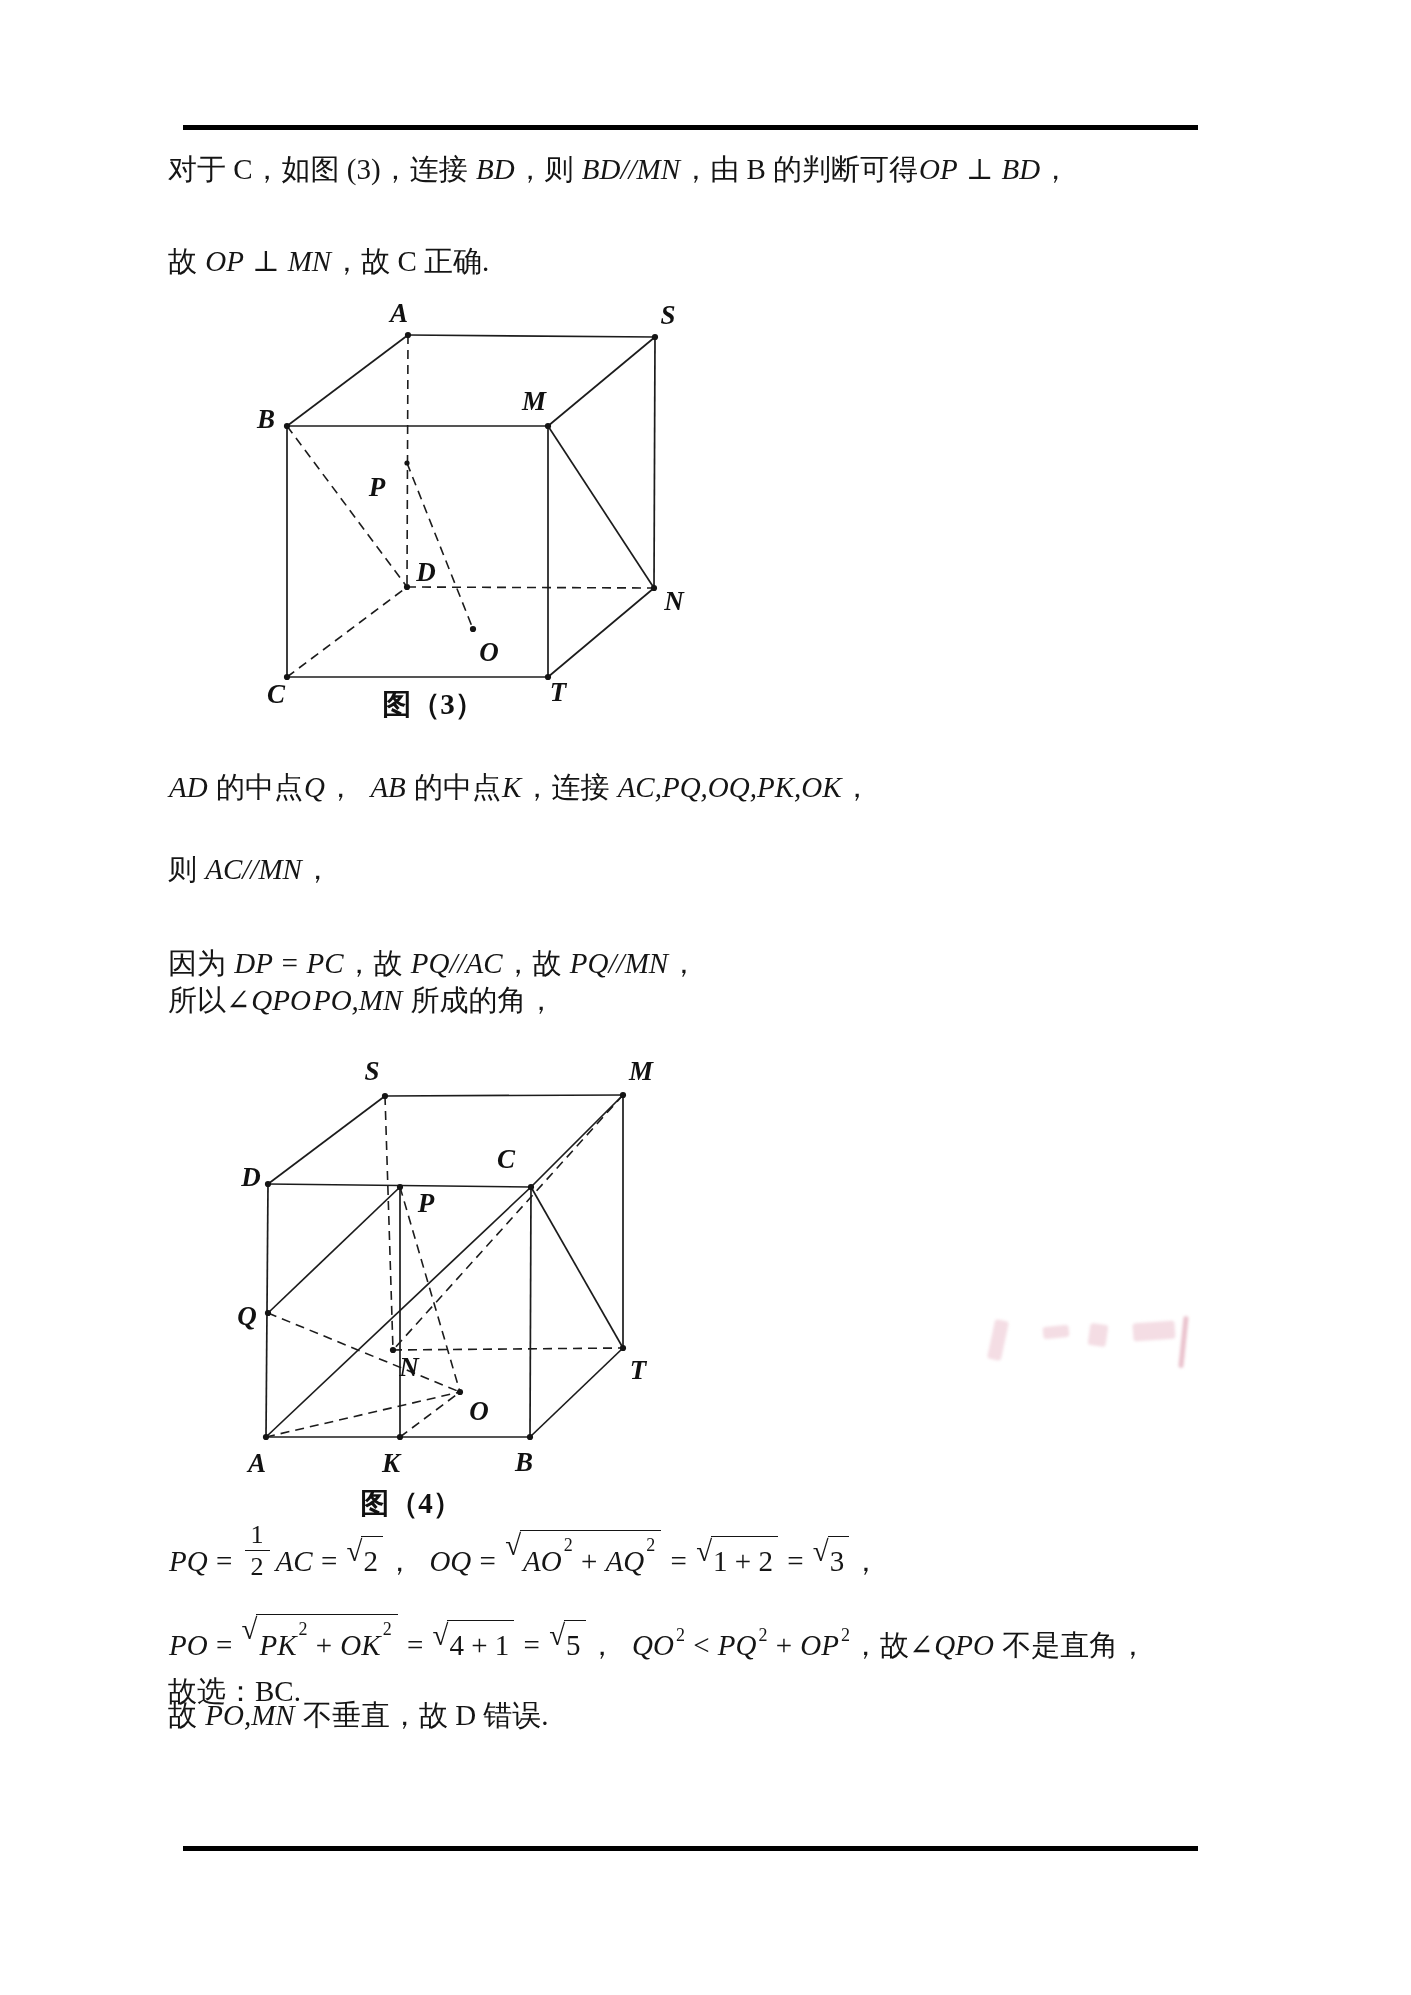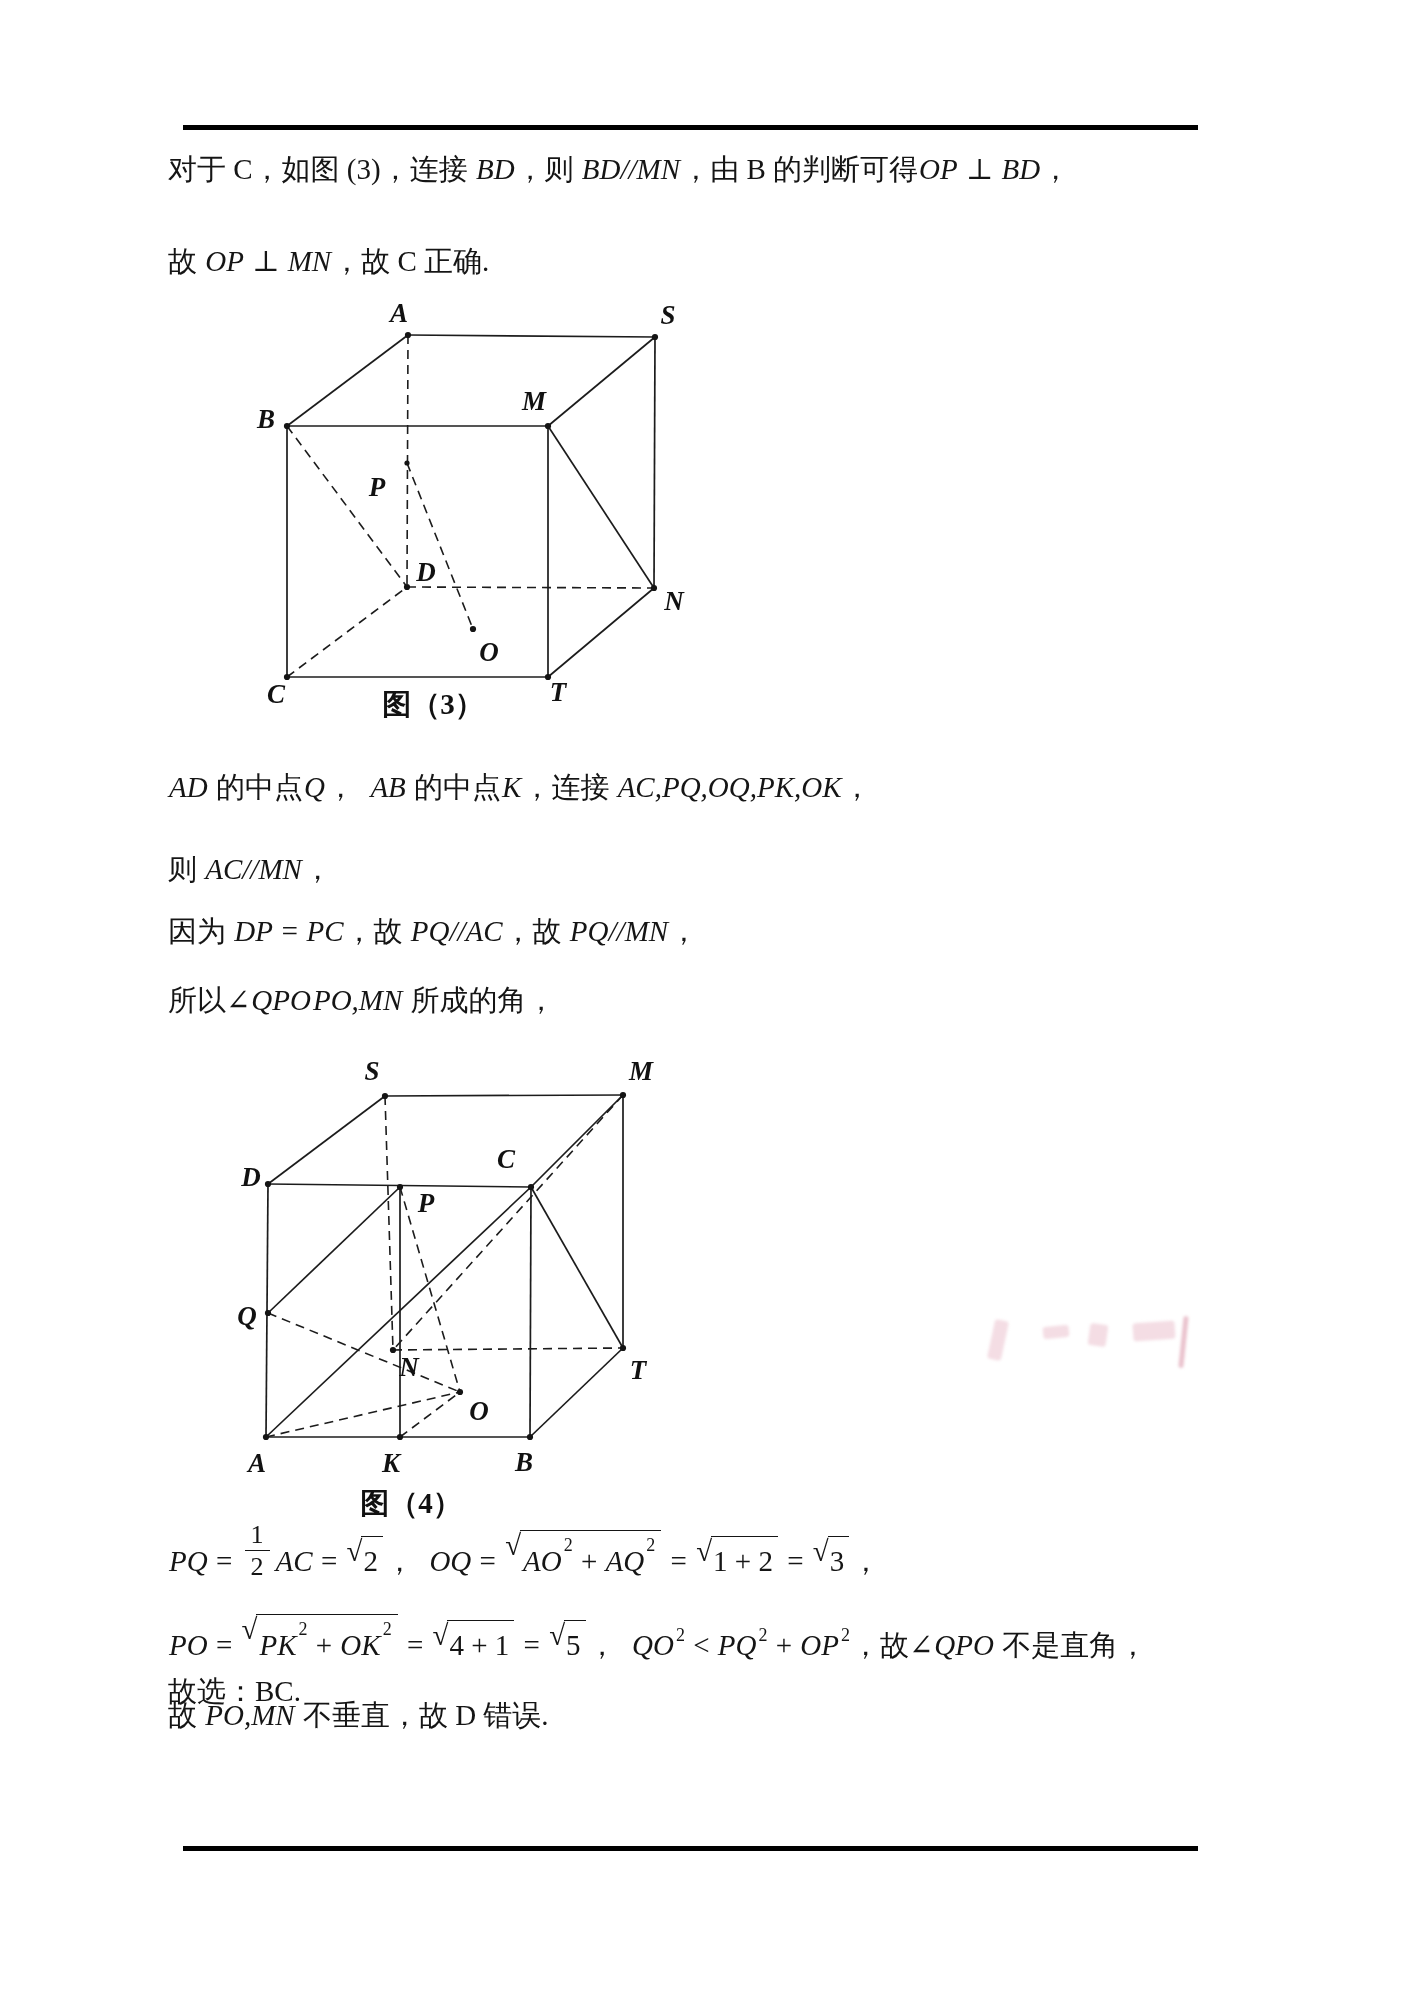--- a/index.html
+++ b/index.html
@@ -110,21 +110,21 @@
       <span class="t-var">K</span>
       <span class="t-txt">，连接 </span>
       <span class="t-var">AC,PQ,OQ,PK,OK</span>
       <span class="t-txt">，</span>
     </div>
   <div class="para" style="top:846px">
       <span class="t-txt">则 </span>
       <span class="t-var">AC//MN</span>
       <span class="t-txt">，</span>
     </div>
-  <div class="para" style="top:908px">
+  <div class="para" style="top:940px">
       <span class="t-txt">因为 </span>
       <span class="t-var">DP = PC</span>
       <span class="t-txt">，故 </span>
       <span class="t-var">PQ//AC</span>
       <span class="t-txt">，故 </span>
       <span class="t-var">PQ//MN</span>
       <span class="t-txt">，</span>
     </div>
   <div class="para" style="top:977px">
       <span class="t-txt">所以∠</span>

